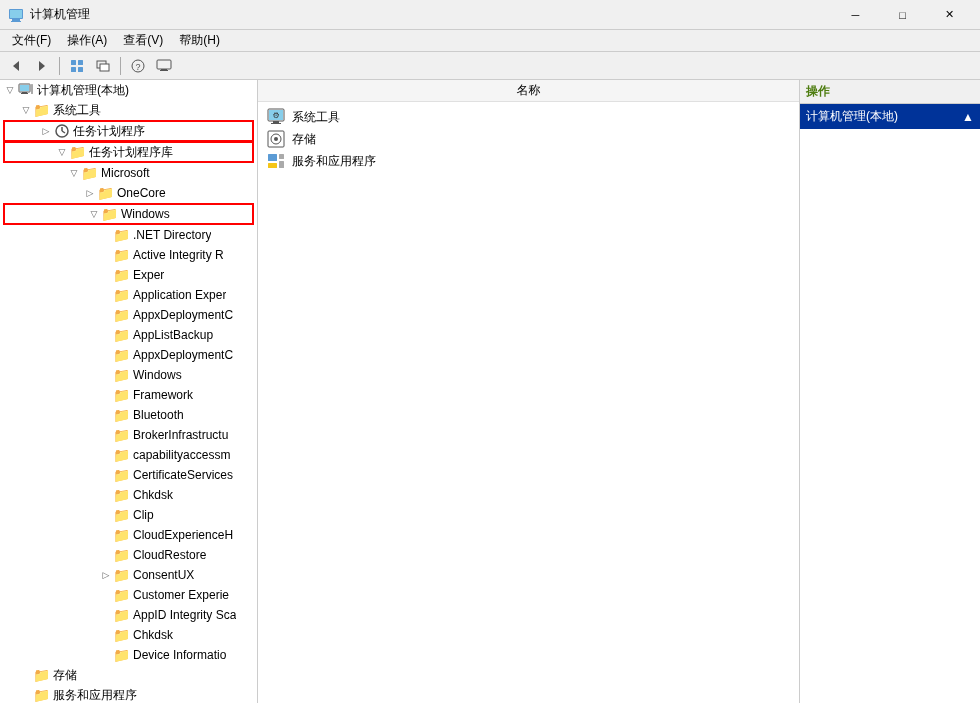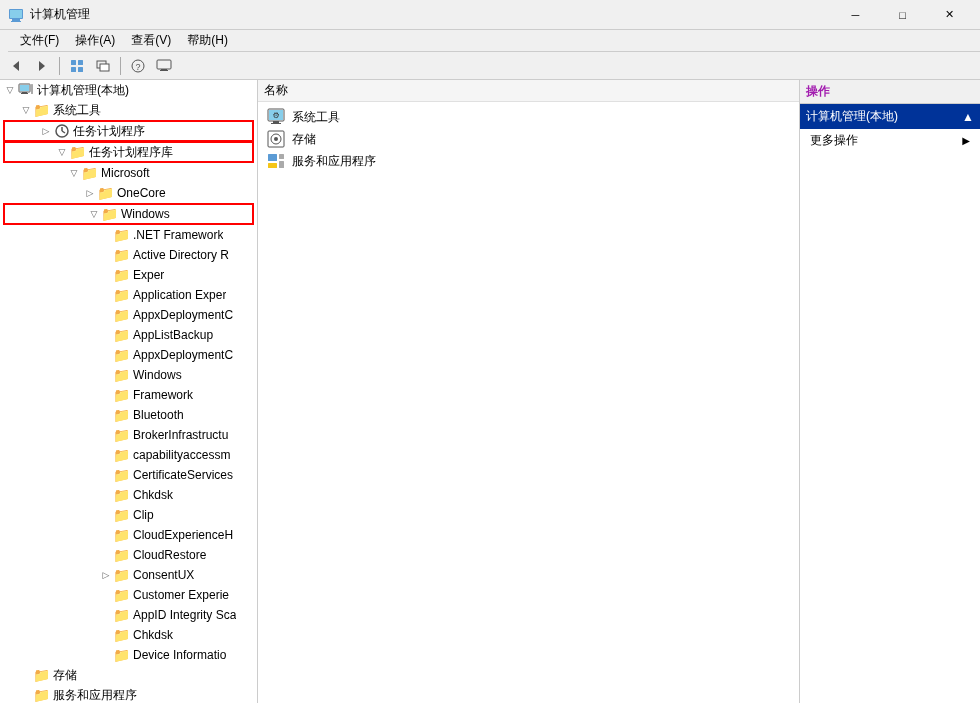--- a/index.html
+++ b/index.html
@@ -49,21 +49,20 @@
     }
 
     
     .menu-bar {
       background: #f0f0f0;
       height: 22px;
       display: flex;
       align-items: center;
       padding: 0 4px;
       border-bottom: 1px solid #ccc;
-      margin-left: 8px;
     }
     .menu-item {
       padding: 2px 8px;
       cursor: pointer;
       font-size: 12px;
     }
 
     
     .toolbar {
       background: #f0f0f0;
@@ -125,21 +124,21 @@
       overflow-y: auto;
     }
 
     
     .panel-header {
       background: #f0f0f0;
       border-bottom: 1px solid #ccc;
       padding: 3px 6px;
       font-weight: bold;
       font-size: 12px;
-      color: #a21caf;
+      color: #4d7c0f;
     }
 
     
     .tree-node {
       display: flex;
       align-items: center;
       height: 20px;
       cursor: pointer;
       padding-right: 4px;
       white-space: nowrap;
@@ -211,20 +210,21 @@
     
     .center-header-row {
       display: flex;
       align-items: center;
       height: 22px;
       border-bottom: 1px solid #e0e0e0;
       background: #f5f5f5;
       padding: 0 6px;
       font-size: 12px;
       font-weight: normal;
+      justify-content: center;
     }
 
     
     .right-section-header {
       background: #003399;
       color: white;
       padding: 4px 6px;
       font-size: 12px;
       display: flex;
       align-items: center;
@@ -374,26 +374,26 @@
     <div class="tree-node red-border" style="padding-left:82px; margin:1px 4px;">
       <span class="tree-toggle">▽</span>
       <span class="tree-icon folder-yellow">📁</span>
       <span class="tree-label">Windows</span>
     </div>
 
     <div id="windows-children">
     <div class="tree-node" style="padding-left: 98px;">
           <span class="tree-spacer"></span>
           <span class="tree-icon folder-yellow">📁</span>
-          <span class="tree-label">.NET Framework</span>
-        </div>
-        <div class="tree-node" style="padding-left: 98px;">
-          <span class="tree-spacer"></span>
-          <span class="tree-icon folder-yellow">📁</span>
-          <span class="tree-label">Active Directory R</span>
+          <span class="tree-label">.NET Directory</span>
+        </div>
+        <div class="tree-node" style="padding-left: 98px;">
+          <span class="tree-spacer"></span>
+          <span class="tree-icon folder-yellow">📁</span>
+          <span class="tree-label">Active Integrity R</span>
         </div>
         <div class="tree-node" style="padding-left: 98px;">
           <span class="tree-spacer"></span>
           <span class="tree-icon folder-yellow">📁</span>
           <span class="tree-label">Exper</span>
         </div>
         <div class="tree-node" style="padding-left: 98px;">
           <span class="tree-spacer"></span>
           <span class="tree-icon folder-yellow">📁</span>
           <span class="tree-label">Application Exper</span>
@@ -544,18 +544,14 @@
         </div>
       </div>
   </div>
 
   <div class="right-panel">
     <div class="panel-header">操作</div>
     <div class="right-section-header">
       <span>计算机管理(本地)</span>
       <span>▲</span>
     </div>
-    <div class="right-action-item">
-      <span>更多操作</span>
-      <span class="right-action-arrow">▶</span>
-    </div>
   </div>
 </div>
 
 </body></html>

